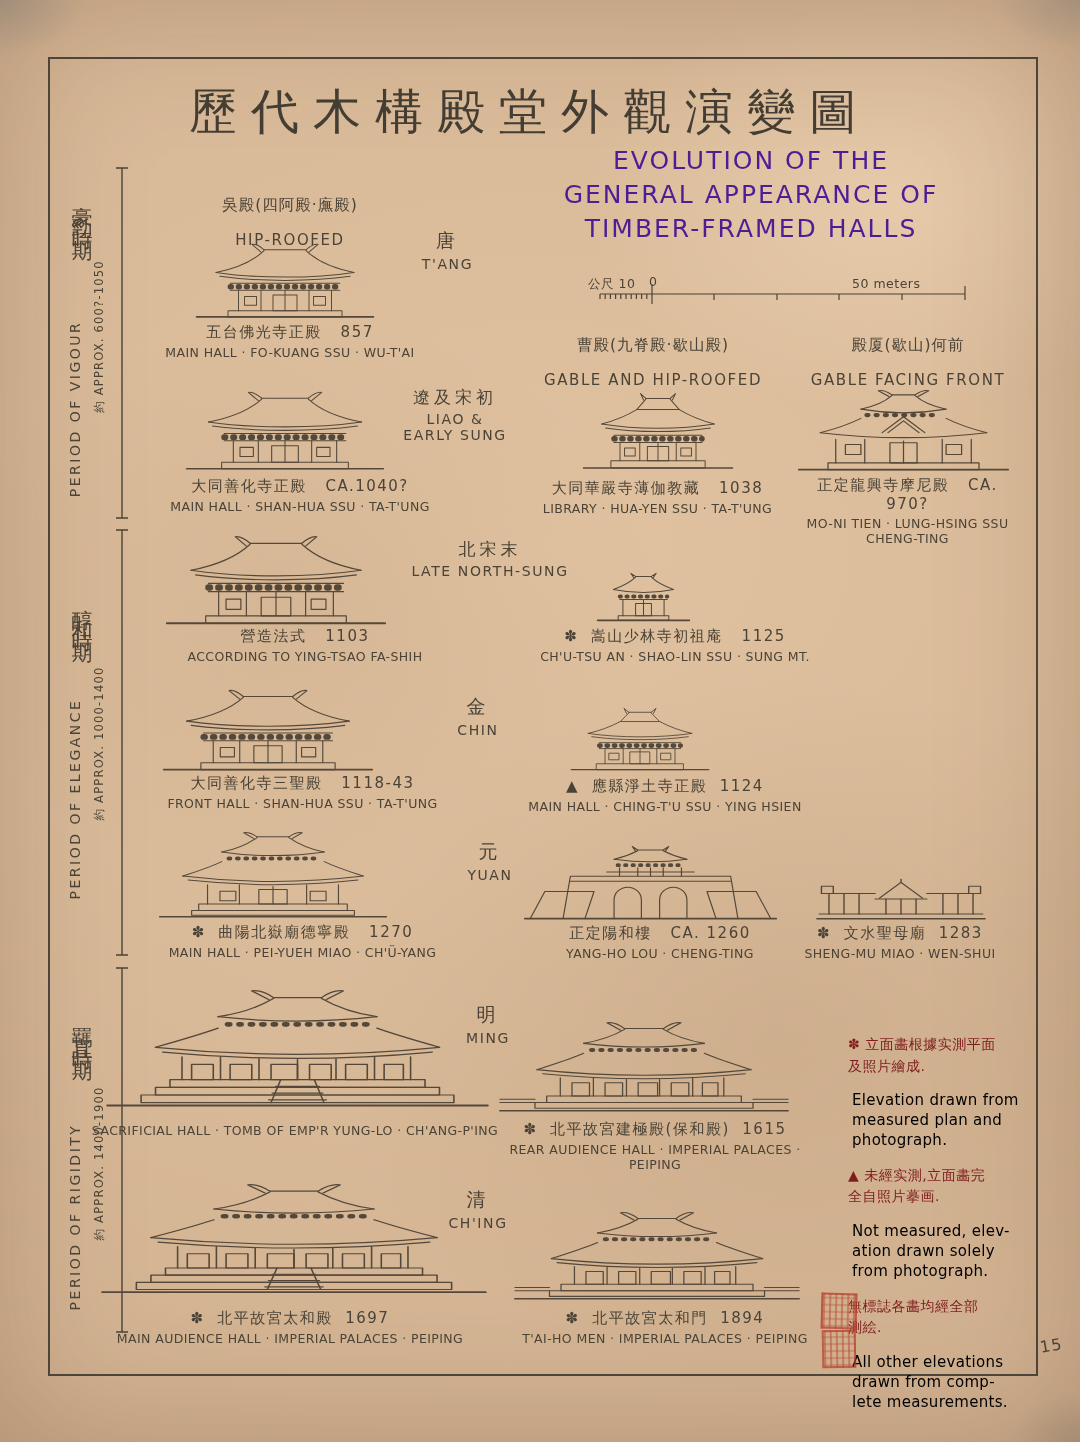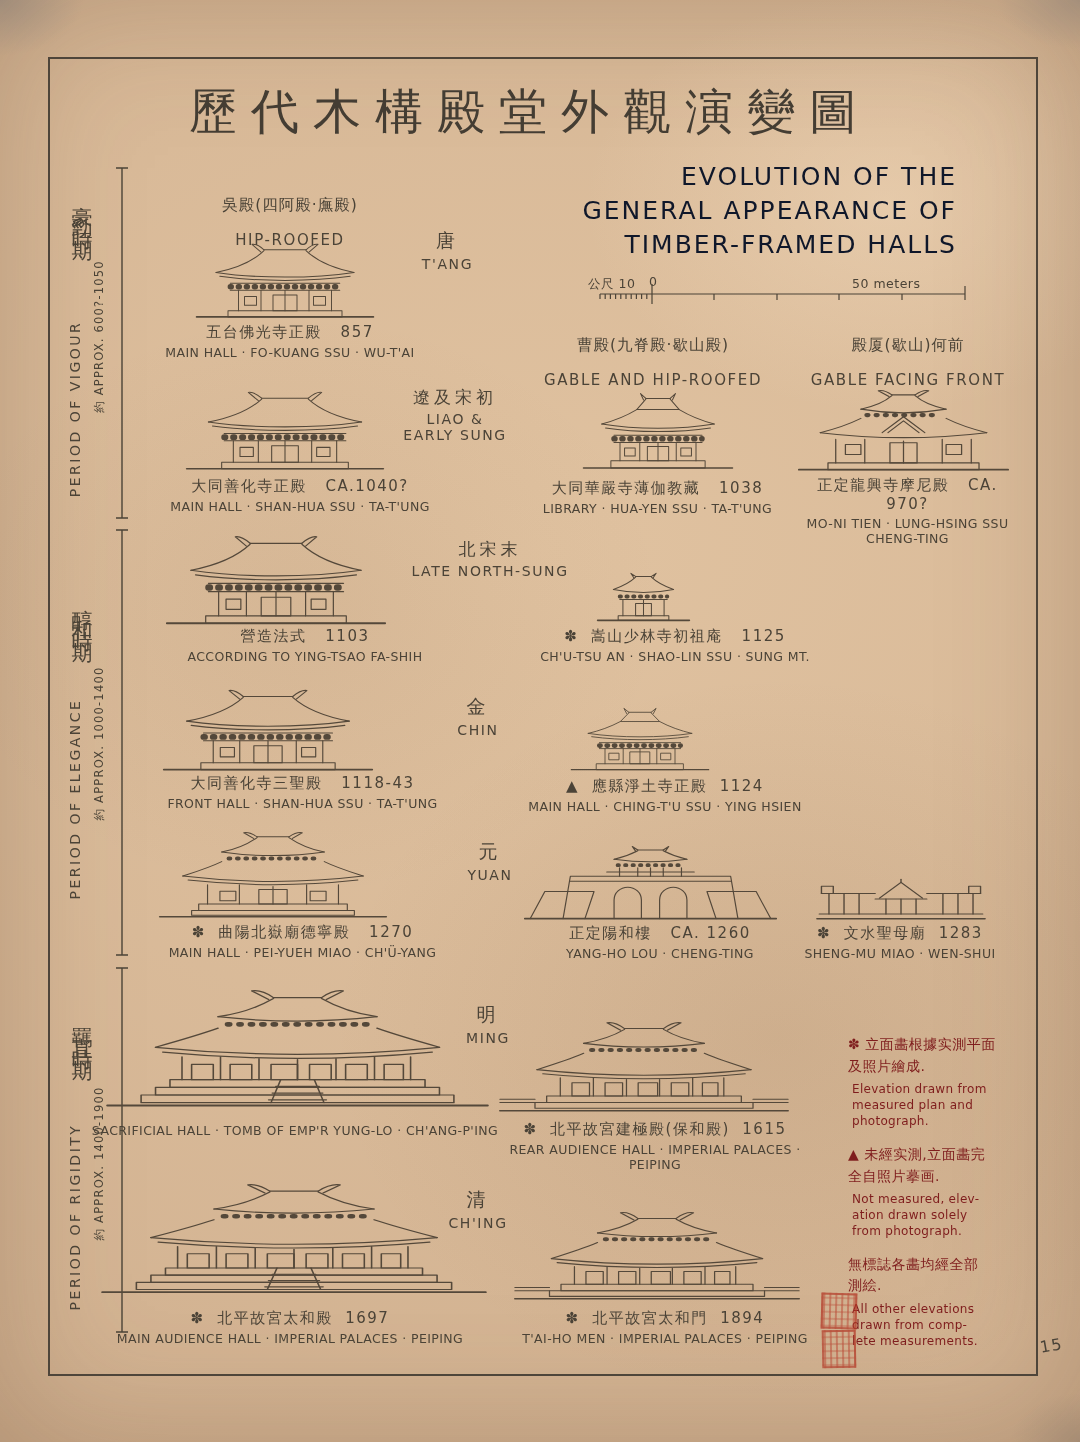--- a/index.html
+++ b/index.html
@@ -14,36 +14,36 @@
       radial-gradient(520px 420px at 28% 42%, rgba(110,75,45,.07), transparent 70%),
       radial-gradient(640px 520px at 72% 72%, rgba(110,75,45,.10), transparent 70%),
       radial-gradient(1500px 1100px at 50% 38%, #e0c2a0, #d2b291 88%),
       #d2b291;
     box-shadow: inset 0 0 140px rgba(88,58,36,.28);
   }
   .abs{position:absolute;}
   .c{text-align:center;}
   .frame{position:absolute;left:48px;top:57px;width:986px;height:1315px;border:2px solid #4e453a;}
   .title-cn{left:150px;top:80px;width:760px;font-size:48px;letter-spacing:14px;color:#443d33;white-space:nowrap;text-align:center;}
-  .title-en{left:545px;top:160px;width:412px;font-size:25px;line-height:34px;letter-spacing:2px;color:#0f172a;white-space:pre-line;text-align:right;}
+  .title-en{left:545px;top:144px;width:412px;font-size:25px;line-height:34px;letter-spacing:2px;color:#4c1d95;white-space:pre-line;text-align:center;}
   .scale-label{font-size:12.5px;letter-spacing:.5px;}
   .vcn{writing-mode:vertical-rl;letter-spacing:11px;font-size:21px;color:#4a4236;}
   .rot{width:300px;display:flex;justify-content:center;transform:rotate(-90deg);white-space:nowrap;}
   .p-en{font-size:14px;letter-spacing:2.5px;}
   .p-approx{font-size:11.5px;letter-spacing:1.2px;}
   .hdr .cn{font-size:15.5px;letter-spacing:1px;white-space:pre;}
   .hdr .en{font-size:15px;letter-spacing:1.6px;margin-top:15px;white-space:pre;}
   .dyn .cn{font-size:19px;letter-spacing:4px;white-space:pre;}
   .dyn .en{font-size:14px;letter-spacing:1.6px;margin-top:2px;white-space:pre-line;}
   .cap .cap-cn{font-size:15px;letter-spacing:1.5px;white-space:pre-wrap;}
   .cap .cap-en{font-size:12.5px;letter-spacing:.4px;margin-top:3px;white-space:pre-line;}
   .bldg *{stroke:#54483a;fill:none;stroke-width:1.3;stroke-linecap:round;stroke-linejoin:round;}
   .leg{left:848px;top:1034px;width:176px;}
   .leg-cn{font-size:14px;letter-spacing:.5px;line-height:1.55;white-space:pre-wrap;color:#7f1d1d;}
-  .leg-en{font-size:12px;line-height:1.32;letter-spacing:.3px;margin:5px 0 14px 4px;white-space:pre-line;color:#7f1d1d;}
+  .leg-en{font-size:15px;line-height:1.32;letter-spacing:.3px;margin:14px 0 14px 4px;white-space:pre-line;color:#000000;}
   .seal{border:2px solid rgba(178,55,38,.8);background:
       repeating-linear-gradient(90deg, rgba(182,58,40,.55) 0 2px, transparent 2px 6px),
       repeating-linear-gradient(0deg, rgba(182,58,40,.35) 0 2px, transparent 2px 7px);
       opacity:.8;}
   .pagenum{font-size:16px;color:#4a4338;transform:rotate(-10deg);letter-spacing:1px;}
 </style>
 </head>
 <body>
 
 <svg width="0" height="0" style="position:absolute" aria-hidden="true">

